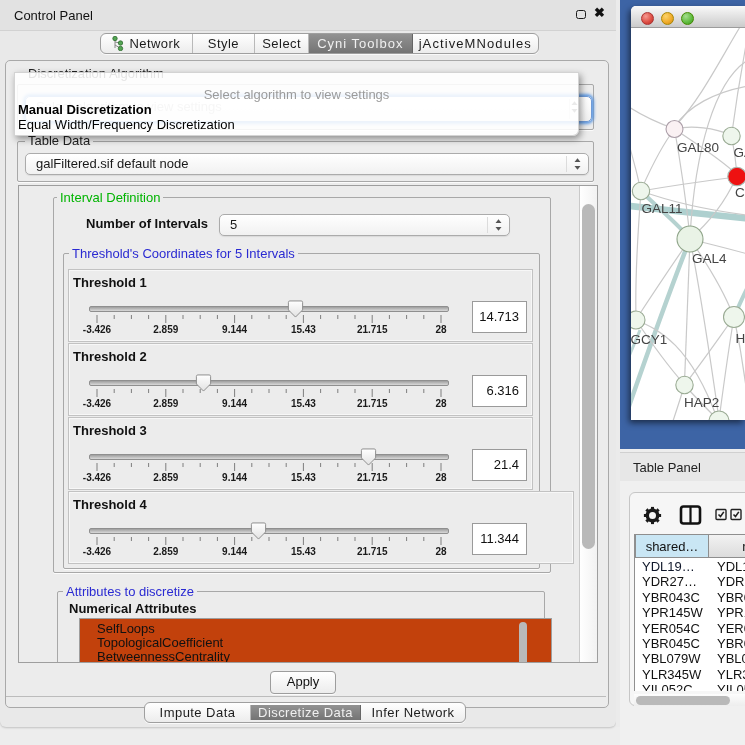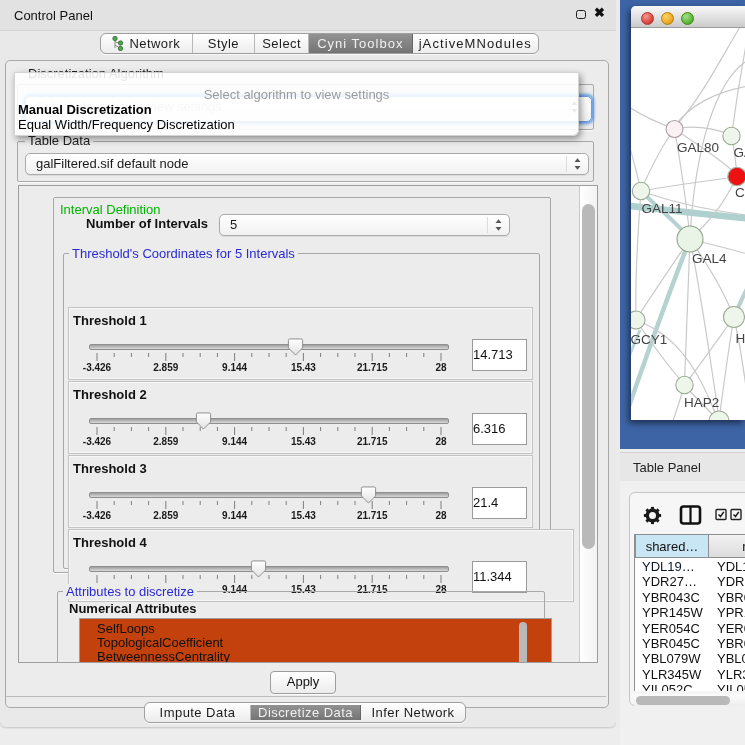--- a/index.html
+++ b/index.html
@@ -26,29 +26,29 @@
   .combo{position:absolute;height:20px;background:linear-gradient(#ffffff,#f1f1f1);
          border:1px solid #ababab;border-radius:5px;font-size:13px;color:#1a1a1a;
          box-shadow:0 1px 1px rgba(0,0,0,.08);}
   .combo .ctext{position:absolute;left:10px;top:2px;}
   .combo .arr{position:absolute;right:6px;top:1px;width:9px;height:18px;}
   .combo .sep{position:absolute;right:21px;top:2px;bottom:2px;width:1px;background:#dcdcdc;}
   
   #scrollpane{left:18px;top:185px;width:578px;height:476px;border:1px solid #9e9e9e;background:#ececec;overflow:hidden;}
   #vtrack{position:absolute;right:0;top:0;width:17px;height:100%;background:linear-gradient(90deg,#ffffff,#f2f2f2);border-left:1px solid #c9c9c9;}
   #vthumb{position:absolute;right:2px;top:18px;width:13px;height:345px;background:#b9b9b9;border-radius:7px;}
-  .thrbox{position:absolute;left:49px;width:463px;height:71px;border:1px solid #c2c2c2;box-shadow:inset 0 0 0 1px #f7f7f7;background:#ececec;margin-top:38px;}
+  .thrbox{position:absolute;left:49px;width:463px;height:71px;border:1px solid #c2c2c2;box-shadow:inset 0 0 0 1px #f7f7f7;background:#ececec;}
   .thrbox .tlabel{position:absolute;left:4px;top:5px;font-size:13px;font-weight:bold;color:#111;}
   .track{position:absolute;left:20px;top:36px;width:358px;height:4px;border-radius:2px;
          background:linear-gradient(#9e9e9e,#d9d9d9);border:1px solid #8f8f8f;}
   .thumb{position:absolute;top:30px;width:17px;height:18px;}
   .ticksvg{position:absolute;left:0px;top:45px;}
   .tlab{position:absolute;top:54px;width:50px;text-align:center;font-size:10px;font-weight:bold;color:#1a1a1a;}
   .valbox{position:absolute;left:403px;top:31px;width:46px;height:30px;background:#ffffff;border:1px solid #9a9a9a;
-          font-size:13px;color:#111;line-height:30px;padding-right:7px;}
+          font-size:13px;color:#111;text-align:right;line-height:30px;padding-right:7px;}
   .boldlab{position:absolute;font-size:13px;font-weight:bold;color:#111;white-space:nowrap;}
   
   #popup{left:14px;top:72px;width:563px;height:62px;background:rgba(255,255,255,0.88);
          border:1px solid rgba(170,170,170,.5);box-shadow:2px 3px 7px rgba(0,0,0,0.4);border-bottom-right-radius:6px;}
   #popup .r1{position:absolute;left:0;top:14px;width:100%;text-align:center;font-size:13px;color:#9b9b9b;}
   #popup .r2{position:absolute;left:3px;top:29px;font-size:13px;font-weight:bold;color:#000;}
   #popup .r3{position:absolute;left:3px;top:44px;font-size:13px;color:#000;}
   
   #attrlist{position:absolute;left:60px;top:432px;width:471px;height:50px;background:#c2410c;border:1px solid #9e9e9e;font-size:13px;color:#111;overflow:hidden;}
   #attrlist div{padding-left:17px;height:14px;line-height:14px;}
@@ -110,21 +110,21 @@
     <span class="ctext">galFiltered.sif default node</span>
     <span class="sep"></span>
     <svg class="arr" viewBox="0 0 9 18">
         <path d="M1.5 7 L4.5 3.2 L7.5 7 Z M1.5 11 L4.5 14.8 L7.5 11 Z" fill="#555"></path>
       </svg>
   </div>
 
   <div class="abs" id="scrollpane">
 
     <div class="group" style="left:34px;top:11px;width:496px;height:374px;"></div>
-    <div class="gtitle" style="left:38px;top:16px;color:#00b400;text-align:right;">Interval Definition</div>
+    <div class="gtitle" style="left:38px;top:4px;color:#00b400;text-align:right;">Interval Definition</div>
     <div class="boldlab" style="left:67px;top:30px;">Number of Intervals</div>
     <div class="combo" style="left:200px;top:28px;width:289px;">
       <span class="ctext">5</span>
         <span class="sep"></span>
       <svg class="arr" viewBox="0 0 9 18">
           <path d="M1.5 7 L4.5 3.2 L7.5 7 Z M1.5 11 L4.5 14.8 L7.5 11 Z" fill="#555"></path>
         </svg>
     </div>
 
     <div class="group" style="left:44px;top:67px;width:475px;height:314px;"></div>

